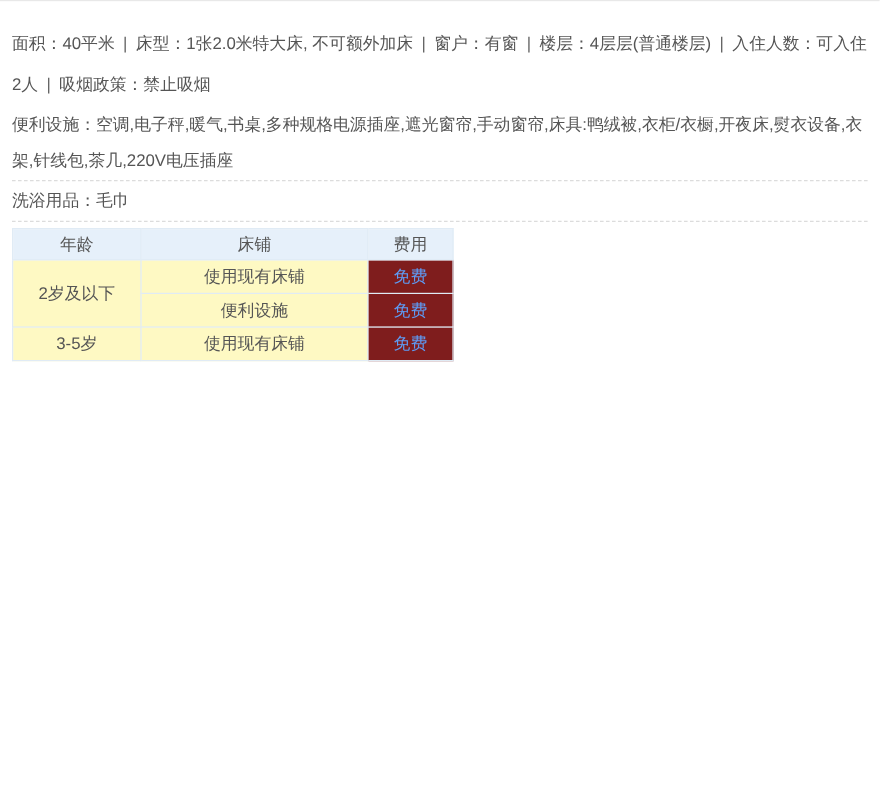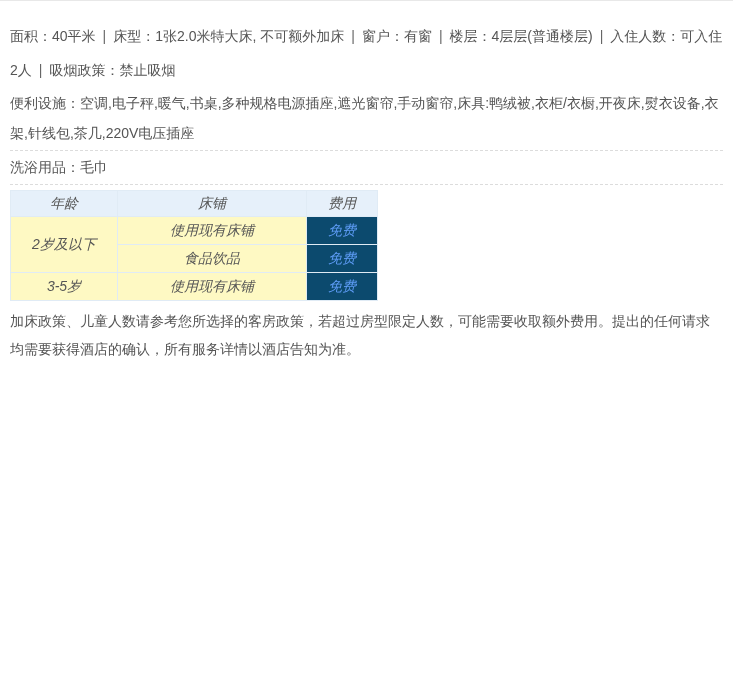--- a/index.html
+++ b/index.html
@@ -34,25 +34,24 @@
     margin: 5px 0 6px;
     table-layout: fixed;
   }
   .bed-table th, .bed-table td {
     border: 1px solid #e0ebf5;
     text-align: center;
     vertical-align: middle;
     font-weight: normal;
     color: #555;
     font-size: 14px;
-    font-style: italic;
   }
   .bed-table th { height: 26px; background: #e6f0fa; }
   .bed-table td { height: 28px; background: #fef9c3; }
-  .bed-table td.fee { background: #0c4a6e; color: #5e9cf6; }
+  .bed-table td.fee { background: #7f1d1d; color: #5e9cf6; }
   .col-age { width: 107px; }
   .col-bed { width: 189px; }
   .col-fee { width: 71px; }
 
   .note { line-height: 24px; margin-top: 0; }
   .footer-note { line-height: 28px; margin-top: 4px; }
 </style>
 </head>
 <body>
 
@@ -77,26 +76,25 @@
         <th>费用</th>
       </tr>
     </thead>
     <tbody>
       <tr>
         <td rowspan="2">2岁及以下</td>
         <td>使用现有床铺</td>
         <td class="fee">免费</td>
       </tr>
       <tr>
-        <td>食品饮品</td>
+        <td>便利设施</td>
         <td class="fee">免费</td>
       </tr>
       <tr>
         <td>3-5岁</td>
         <td>使用现有床铺</td>
         <td class="fee">免费</td>
       </tr>
     </tbody>
   </table>
 
-  <p class="footer-note">加床政策、儿童人数请参考您所选择的客房政策，若超过房型限定人数，可能需要收取额外费用。提出的任何请求均需要获得酒店的确认，所有服务详情以酒店告知为准。</p>
 
 </div>
 
 </body></html>

